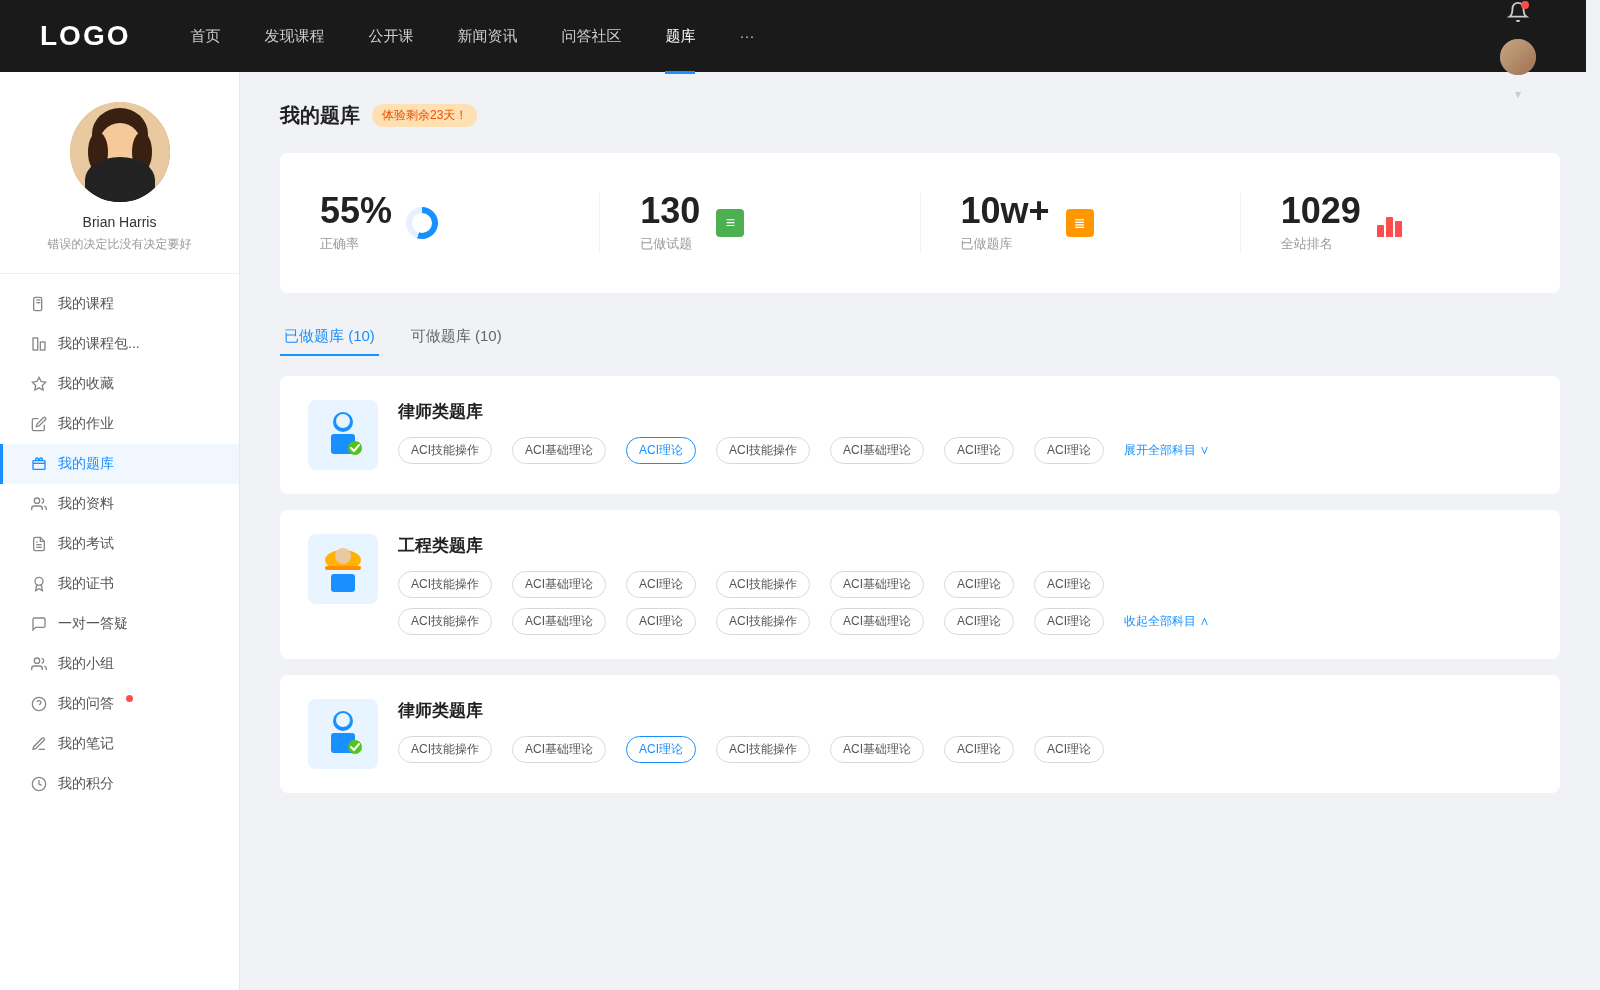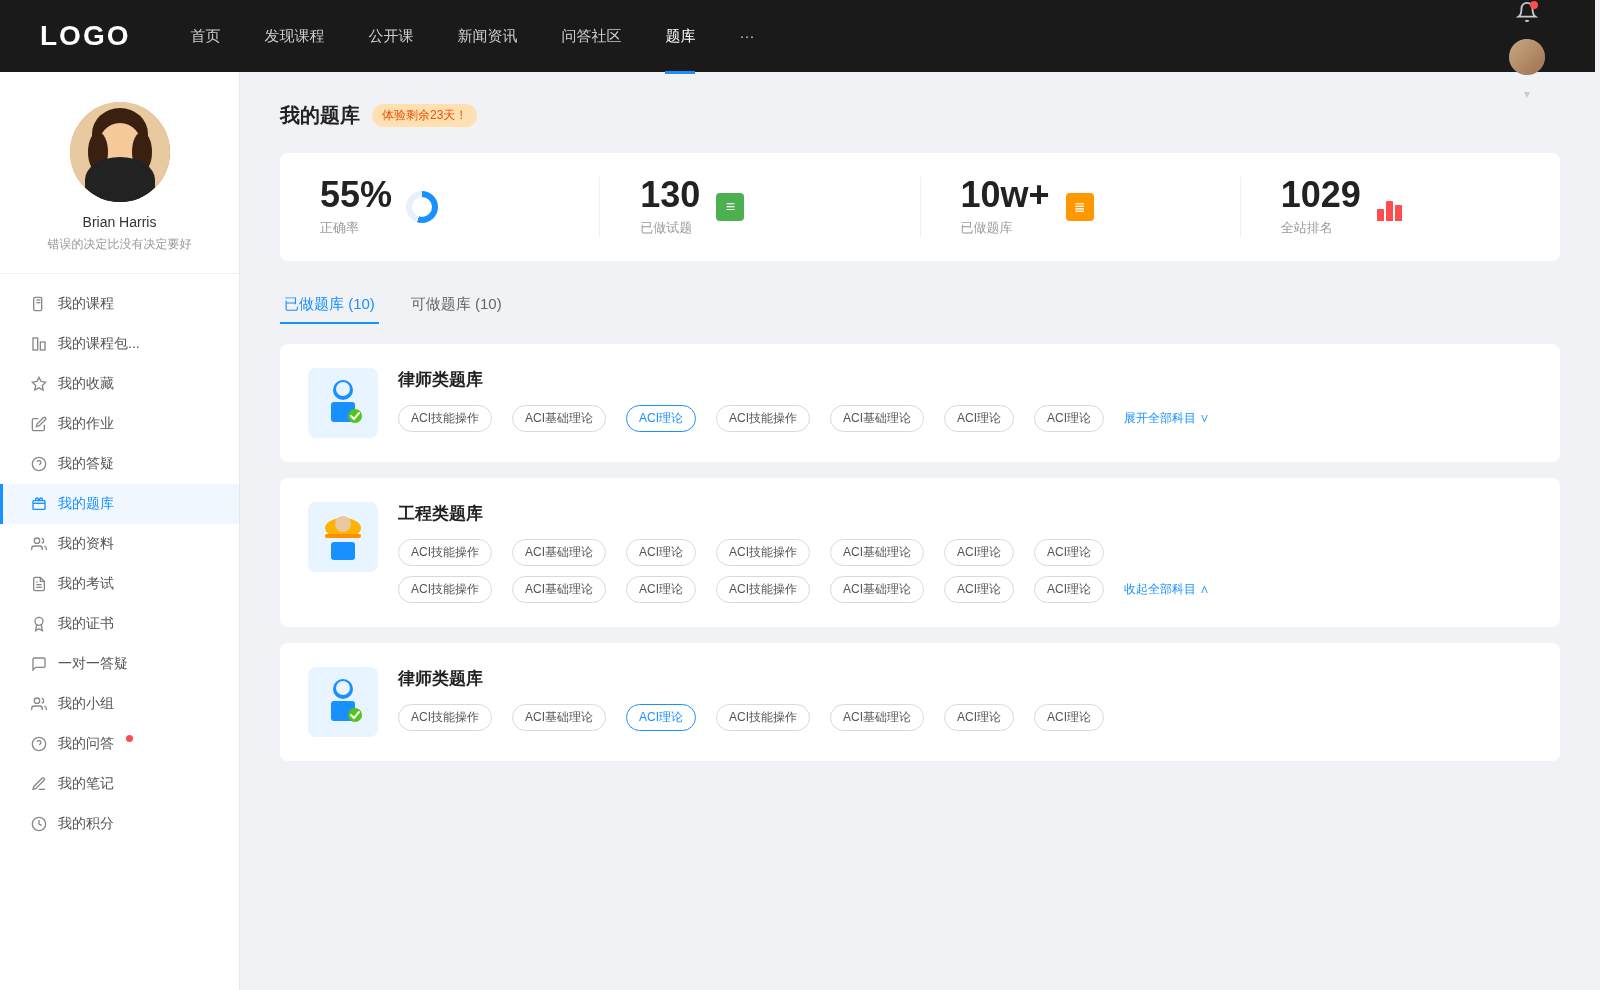--- a/index.html
+++ b/index.html
@@ -7,21 +7,21 @@
 
     
     .navbar {
       background: #1a1a1a;
       height: 72px;
       display: flex;
       align-items: center;
       padding: 0 40px;
       gap: 40px;
       position: fixed;
-      top: 0; left: 0; right: 5px;
+      top: 0; left: 0; right: 14px;
       z-index: 100;
     }
     .navbar-logo {
       color: white;
       font-size: 28px;
       font-weight: bold;
       letter-spacing: 2px;
       margin-right: 20px;
     }
     .navbar-nav {
@@ -206,21 +206,21 @@
       font-size: 12px;
       padding: 3px 10px;
       border-radius: 20px;
     }
 
     
     .stats-row {
       display: flex;
       background: #fff;
       border-radius: 8px;
-      padding: 24px 0;
+      padding: 40px 0;
       margin-bottom: 24px;
     }
     .stat-item {
       flex: 1;
       display: flex;
       align-items: center;
       gap: 12px;
       padding: 0 40px;
       border-right: 1px solid #f0f0f0;
     }
@@ -456,30 +456,20 @@
       <li class="sidebar-menu-item">
         <span class="menu-icon">
           <svg width="16" height="16" viewBox="0 0 24 24" fill="none" stroke="currentColor" stroke-width="2">
               <path d="M11 4H4a2 2 0 0 0-2 2v14a2 2 0 0 0 2 2h14a2 2 0 0 0 2-2v-7"></path>
               <path d="M18.5 2.5a2.121 2.121 0 0 1 3 3L12 15l-4 1 1-4 9.5-9.5z"></path>
             </svg>
         </span>
         <span>我的作业</span>
       </li>
 
-      <li class="sidebar-menu-item">
-        <span class="menu-icon">
-          <svg width="16" height="16" viewBox="0 0 24 24" fill="none" stroke="currentColor" stroke-width="2">
-              <circle cx="12" cy="12" r="10"></circle>
-              <path d="M9.09 9a3 3 0 0 1 5.83 1c0 2-3 3-3 3"></path>
-              <line x1="12" y1="17" x2="12.01" y2="17"></line>
-            </svg>
-        </span>
-        <span>我的答疑</span>
-      </li>
 
       <li class="sidebar-menu-item active">
         <span class="menu-icon">
           <svg width="16" height="16" viewBox="0 0 24 24" fill="none" stroke="#1890ff" stroke-width="2">
               <rect x="3" y="7" width="18" height="13" rx="1"></rect>
               <line x1="3" y1="11" x2="21" y2="11"></line>
               <path d="M7 7V5a2 2 0 0 1 4 0v2"></path>
               <path d="M13 7V5a2 2 0 0 1 4 0v2"></path>
             </svg>
         </span>

